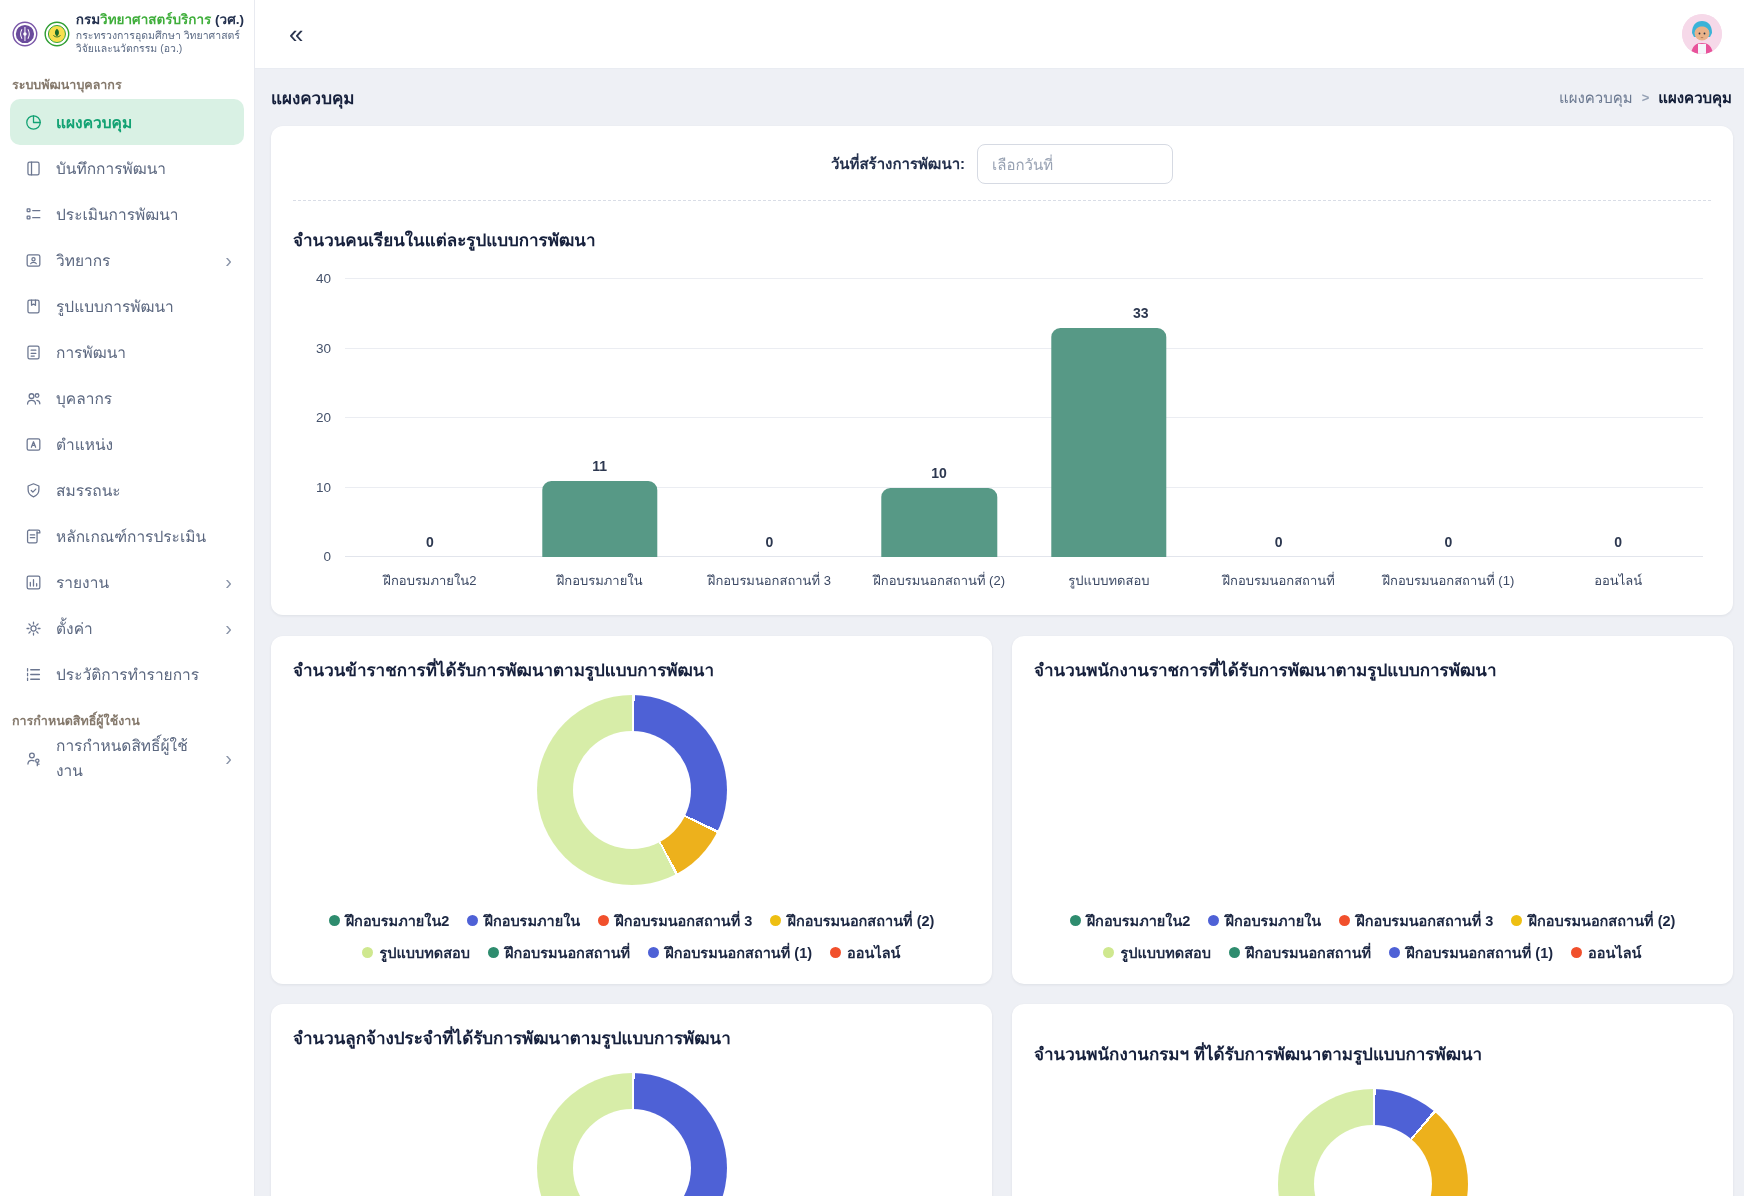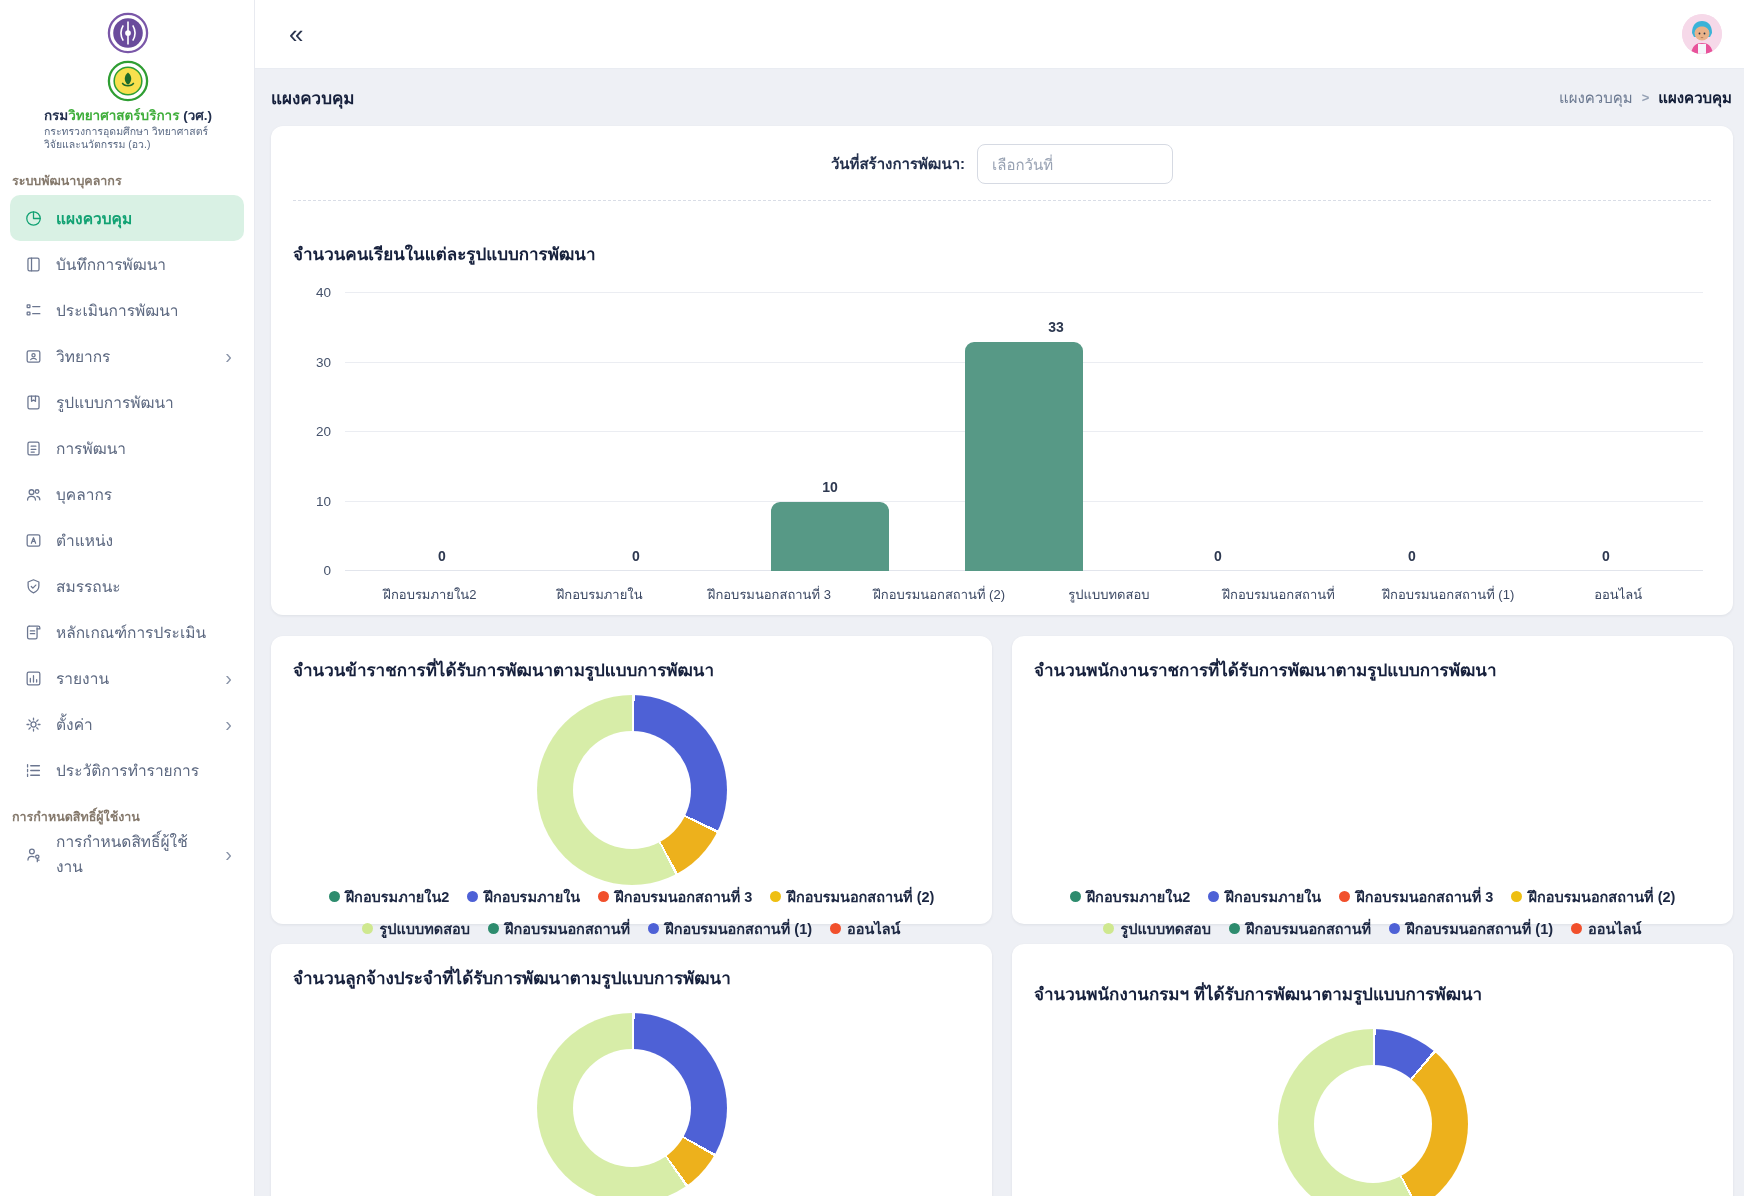--- a/index.html
+++ b/index.html
@@ -3,21 +3,21 @@
 <meta charset="utf-8">
 <style>
   * { margin:0; padding:0; box-sizing:border-box; }
   html,body { width:1744px; height:1196px; overflow:hidden;
     font-family:"Liberation Sans","DejaVu Sans",sans-serif; background:#eef0f5; }
   .app { display:flex; width:100%; height:100%; }
 
   
   .sidebar { width:255px; min-width:255px; height:100%; background:#ffffff;
     border-right:1px solid #e8eaf0; overflow:hidden; }
-  .logo-row { display:flex; align-items:center; gap:6px; padding:12px 10px 6px 12px;flex-direction:column; }
+  .logo-row { display:flex; align-items:center; gap:6px; padding:12px 10px 6px 12px; }
   .logo-badge { width:42px; height:42px; }
   .org-text { line-height:1.25; }
   .org-name { font-size:13.5px; font-weight:bold; color:#23304e; white-space:nowrap; }
   .org-name .green { color:#3fae3b; }
   .org-sub { font-size:10.5px; color:#5d6c86; white-space:nowrap; }
   .side-section { font-size:12.5px; font-weight:bold; color:#84786b;
     padding:14px 12px 4px 12px; }
   .nav-item { display:flex; align-items:center; gap:13px; height:46px;
     margin:0 10px; padding:0 12px 0 13px; border-radius:10px; cursor:pointer;
     color:#5c6880; font-size:15.5px; }
@@ -44,40 +44,40 @@
   .crumb-cur { color:#111c36; font-weight:bold; }
 
   .card { background:#fff; border-radius:12px; box-shadow:0 1px 3px rgba(16,24,40,.07); }
   .card-main { margin:0 11px 21px 16px; height:489px; padding:18px 22px; }
   .filter-row { display:flex; justify-content:center; align-items:center; gap:12px; }
   .filter-label { font-size:15px; font-weight:bold; color:#24304d; }
   .date-input { width:196px; height:40px; border:1px solid #d6dae3; border-radius:8px;
     padding:0 14px; font-size:15px; color:#333; font-family:inherit; outline:none; }
   .date-input::placeholder { color:#98a2b3; }
   .dash-divider { border:none; border-top:1.5px dashed #d9dde6; margin-top:16px; }
-  .chart-title { margin-top:39px; font-size:17px; font-weight:bold; color:#16203c; }
+  .chart-title { margin-top:25px; font-size:17px; font-weight:bold; color:#16203c; }
 
   .bar-chart { margin:26px 8px 0 52px; position:relative; }
   .bar-plot { position:relative; height:278px; }
   .gridline { position:absolute; left:0; right:0; height:1px; background:#ebedf2; }
   .gridline.base { background:#e2e5ec; }
   .ytick { position:absolute; right:calc(100% + 14px); transform:translateY(-50%);
     font-size:13.5px; color:#45526b; }
   .bar-cols { position:absolute; inset:0; display:flex; }
   .bar-col { flex:1; position:relative; }
   .bar-rect { position:absolute; bottom:0; left:50%; transform:translateX(-50%);
     width:68%; max-width:118px; border-radius:9px 9px 0 0; }
   .bar-val { position:absolute; left:50%; transform:translateX(-50%);
     font-size:14px; font-weight:bold; color:#2d3850; white-space:nowrap; }
   .x-labels { display:flex; margin-top:13px; }
   .x-label { flex:1; text-align:center; font-size:13px; color:#3c4964; white-space:nowrap; }
 
   .cards-row { display:flex; gap:20px; margin:0 11px 20px 16px; }
   .donut-card { flex:1; padding:16px 22px; display:flex; flex-direction:column; }
-  .row-2 .donut-card { height:288px; }
+  .row-2 .donut-card { height:348px; }
   .row-3 .donut-card { height:420px; }
   .donut-area { flex:1; display:flex; align-items:flex-start; justify-content:center;
     margin-top:12px; }
   .row-3 .donut-area { margin-top:22px; }
   .donut { width:190px; height:190px; border-radius:50%; position:relative; }
   .donut::after { content:""; position:absolute; inset:36px; background:#fff;
     border-radius:50%; }
   .legend { margin-top:auto; display:flex; flex-wrap:wrap; justify-content:center;
     column-gap:18px; row-gap:9px; max-width:680px; align-self:center; padding-bottom:4px; }
   .legend-item { display:flex; align-items:center; gap:6px; cursor:pointer; }
@@ -306,20 +306,24 @@
                 <span class="ytick">30</span>
               </div>
               <div class="gridline" style="bottom: 100%; text-decoration: underline;">
                 <span class="ytick">40</span>
               </div>
               <div class="bar-cols">
                 <div class="bar-col">
                   <span class="bar-val" style="bottom: calc(0% + 7px);">0</span>
                 </div>
                 <div class="bar-col">
+                  <div class="bar-rect" style="height: 27.5%; background: rgb(87, 153, 134);"></div>
+                  <span class="bar-val" style="bottom: calc(27.5% + 7px);">11</span>
+                </div>
+                <div class="bar-col">
                   <span class="bar-val" style="bottom: calc(0% + 7px);">0</span>
                 </div>
                 <div class="bar-col">
                   <div class="bar-rect" style="height: 25%; background: rgb(87, 153, 134);"></div>
                   <span class="bar-val" style="bottom: calc(25% + 7px);">10</span>
                 </div>
                 <div class="bar-col">
                   <div class="bar-rect" style="height: 82.5%; background: rgb(87, 153, 134);"></div>
                   <span class="bar-val" style="bottom: calc(82.5% + 7px); margin-left: 32px;">33</span>
                 </div>

